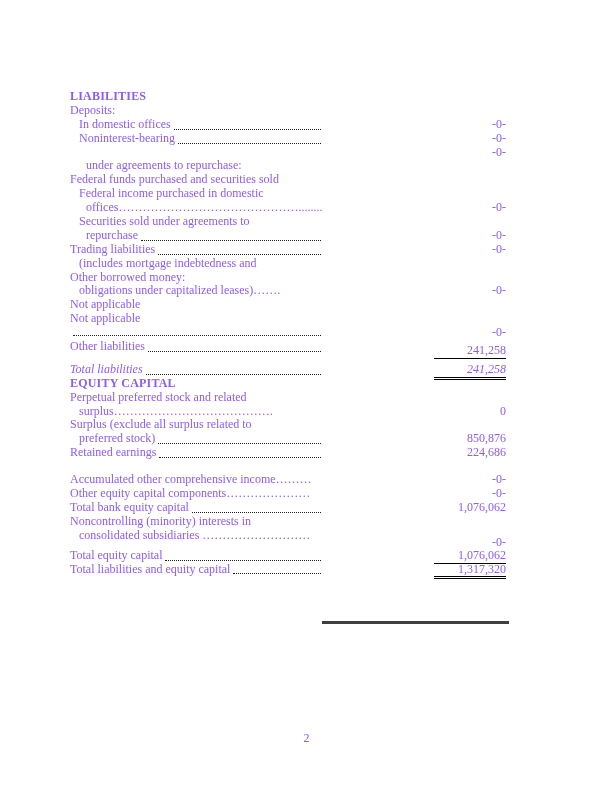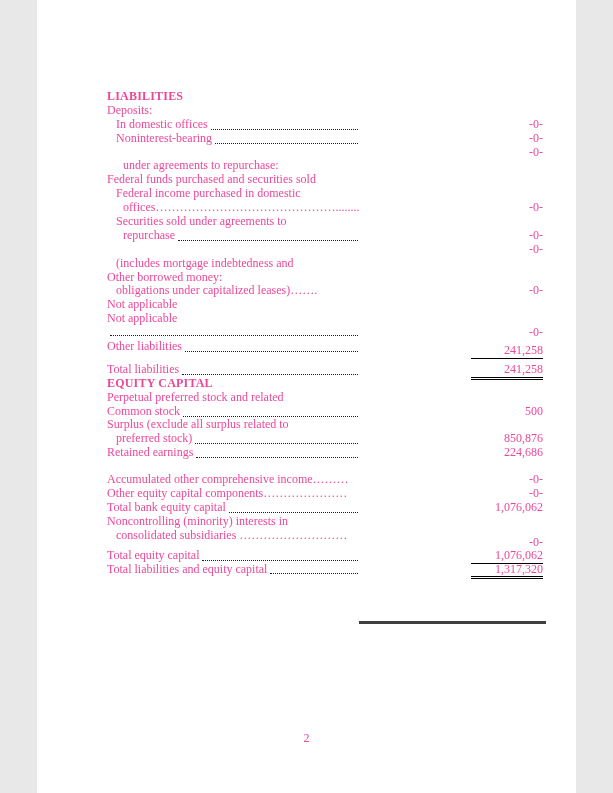--- a/index.html
+++ b/index.html
@@ -1,22 +1,22 @@
 <!DOCTYPE html>
 <html><head>
 <meta charset="utf-8">
 <style>
   html,body{margin:0;padding:0;background:#e8e8e8;}
   .page{
     position:relative;
-    width:539px;height:793px;
+    width:613px;height:793px;
     background:#ffffff;
     font-family:"Liberation Serif","DejaVu Serif",serif;
     font-size:12px;
-    color:#ec4899;
+    color:#8b5cf6;
     overflow:hidden;
     margin:0 auto;
   }
   .content{
     position:absolute;
     left:70px;top:90px;width:436px;
   }
   .section{width:100%;}
   .section.gap-top{}
   .row{
@@ -134,20 +134,24 @@
         </div>
         <div class="row">
           <span class="labelwrap">
             <span class="lbl ind2">repurchase</span>
             <span class="leader"></span>
           </span>
           <span class="gapfill"></span>
           <span class="val">-0-</span>
         </div>
         <div class="row">
+          <span class="labelwrap">
+            <span class="lbl ind0">Trading liabilities</span>
+            <span class="leader"></span>
+          </span>
           <span class="gapfill"></span>
           <span class="val">-0-</span>
         </div>
         <div class="row">
           <span class="labelwrap">
             <span class="lbl ind1">(includes mortgage indebtedness and</span>
           </span>
         </div>
         <div class="row">
           <span class="labelwrap">
@@ -179,21 +183,21 @@
           <span class="val">-0-</span>
         </div>
         <div class="row">
           <span class="labelwrap">
             <span class="lbl ind0">Other liabilities</span>
             <span class="leader"></span>
           </span>
           <span class="gapfill"></span>
           <span class="val rule-single drop4">241,258</span>
         </div>
-        <div class="row" style="margin-top: 9px;">
+        <div class="row" style="margin-top: 9px; font-style: italic;">
           <span class="labelwrap">
             <span class="lbl ind0">Total liabilities</span>
             <span class="leader"></span>
           </span>
           <span class="gapfill"></span>
           <span class="val rule-double">241,258</span>
         </div>
       </div>
       <div class="section gap-top">
         <div class="row heading">
@@ -201,25 +205,24 @@
             <span class="lbl ind0">EQUITY CAPITAL</span>
           </span>
         </div>
         <div class="row">
           <span class="labelwrap">
             <span class="lbl ind0">Perpetual preferred stock and related</span>
           </span>
         </div>
         <div class="row">
           <span class="labelwrap">
-            <span class="lbl ind0">Common stock</span>
-            <span class="leader"></span>
-          </span>
-          <span class="gapfill"></span>
-          <span class="val">500</span>
+            <span class="lbl ind1">surplus………………………………….</span>
+          </span>
+          <span class="gapfill"></span>
+          <span class="val">0</span>
         </div>
         <div class="row">
           <span class="labelwrap">
             <span class="lbl ind0">Surplus (exclude all surplus related to</span>
           </span>
         </div>
         <div class="row">
           <span class="labelwrap">
             <span class="lbl ind1">preferred stock)</span>
             <span class="leader"></span>

